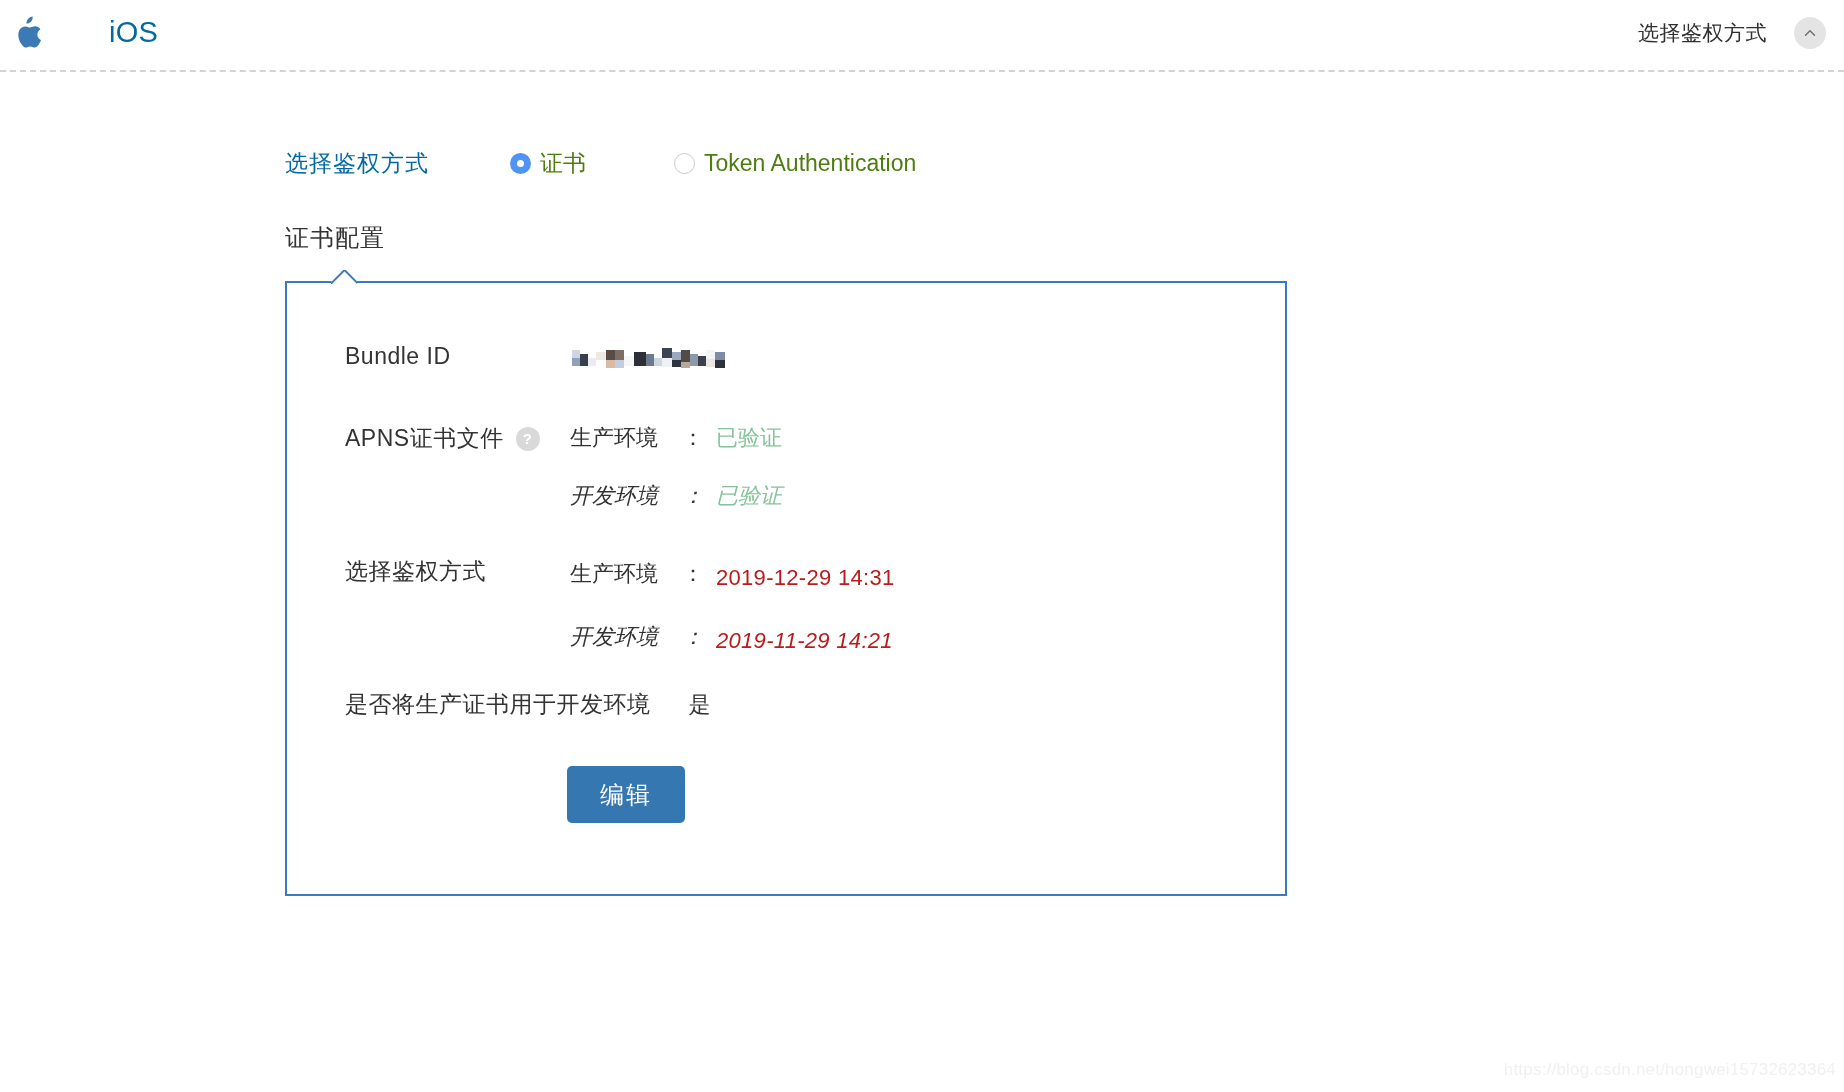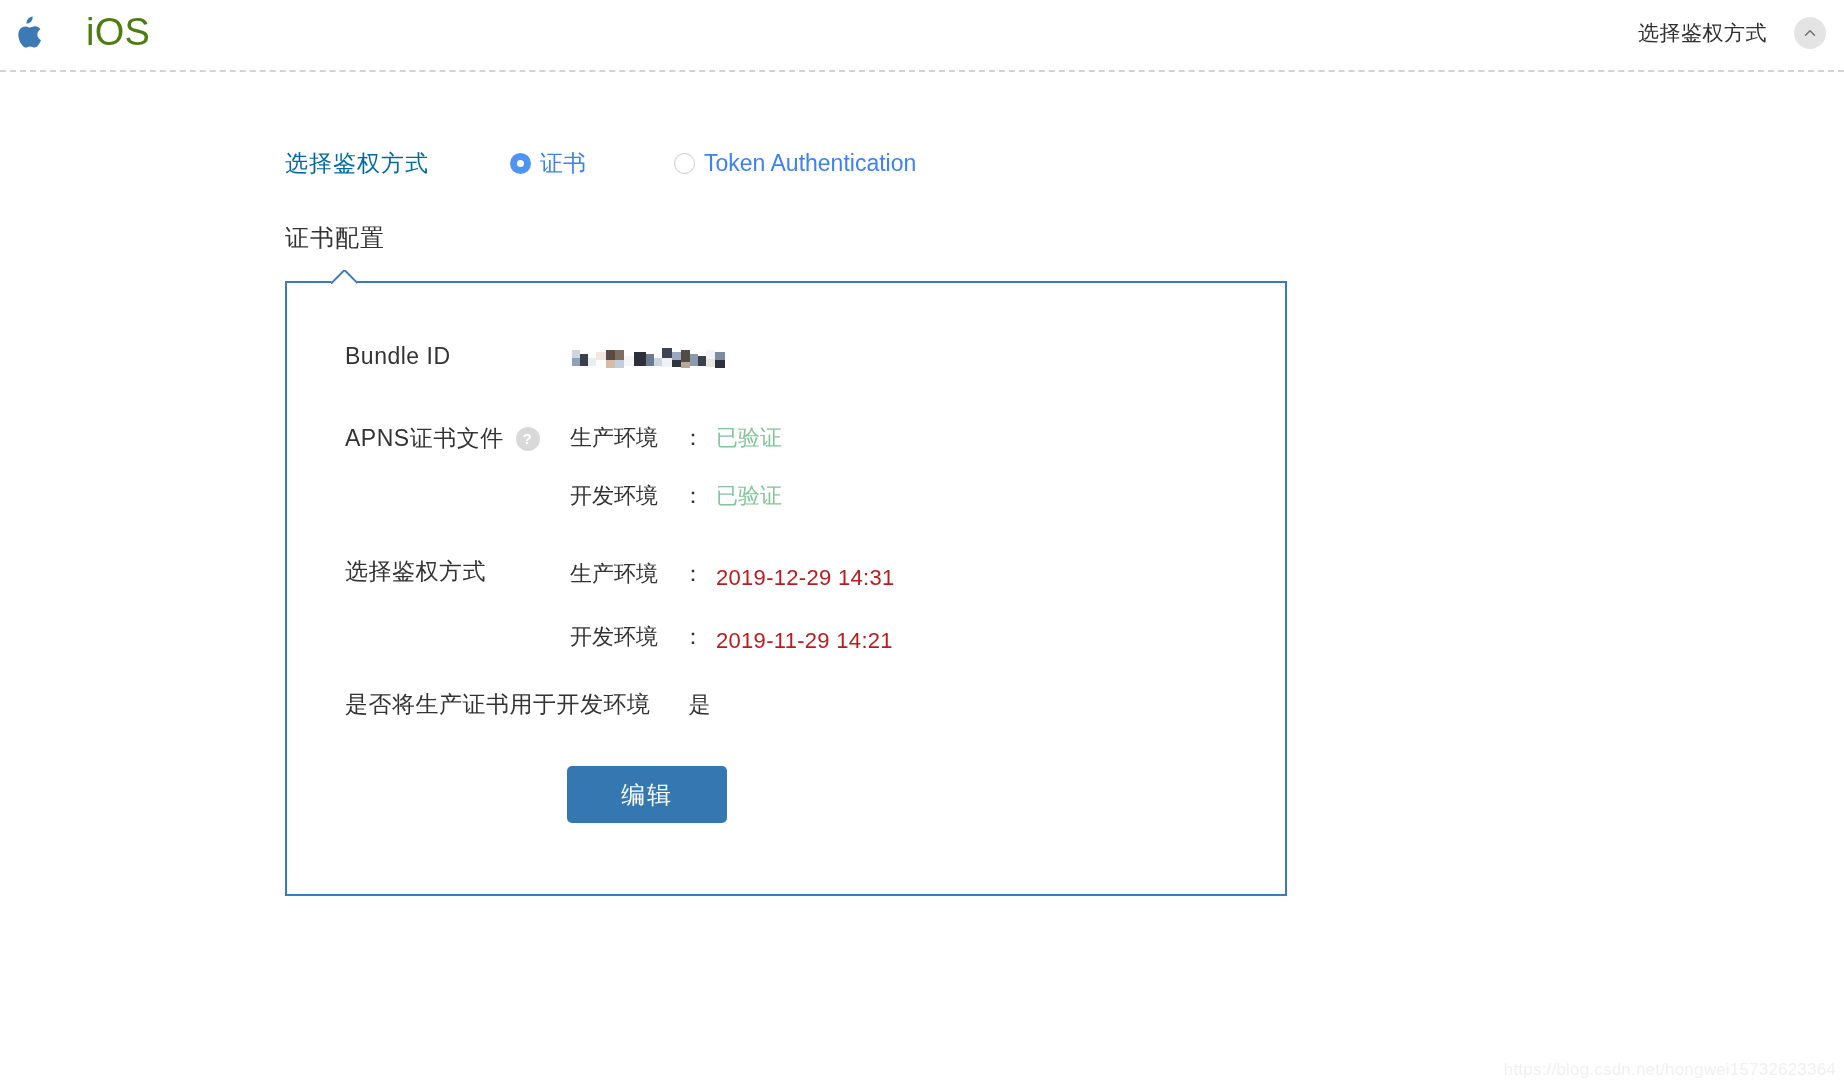--- a/index.html
+++ b/index.html
@@ -30,23 +30,23 @@
     display: flex;
     align-items: center;
     padding-left: 14px;
   }
   .apple-icon {
     width: 28px;
     height: 34px;
     display: block;
   }
   .platform-title {
-    font-size: 38px;
-    color: #4d7c0f;
-    margin-left: 44px;
+    font-size: 29px;
+    color: #0369a1;
+    margin-left: 67px;
     letter-spacing: 0.2px;
     font-weight: 400;
   }
   .header-right {
     position: absolute;
     right: 18px;
     top: 0;
     height: 65px;
     display: flex;
     align-items: center;
@@ -119,21 +119,21 @@
     height: 7px;
     border-radius: 50%;
     background: #ffffff;
   }
   .radio-mark.unchecked {
     background: #ffffff;
     border: 1px solid #c9c9c9;
   }
   .radio-text {
     font-size: 23px;
-    color: #3b82f6;
+    color: #4d7c0f;
     margin-left: 9px;
     white-space: nowrap;
   }
 
   
   .section-title {
     position: absolute;
     left: 285px;
     top: 222px;
     font-size: 24px;
@@ -224,21 +224,21 @@
   .row-apns .field-label { width: 225px; }
   .env-list { display: flex; flex-direction: column; }
   .env-line {
     display: flex;
     align-items: center;
     font-size: 22px;
     color: #333333;
     margin-bottom: 28px;
     white-space: nowrap;
   }
-  .env-line:last-child { margin-bottom: 0; }
+  .env-line:last-child { margin-bottom: 0; font-style: italic; }
   .env-name { min-width: 112px; }
   .env-colon { margin: 0 4px 0 0; }
   .env-status {
     color: #85c49a;
     margin-left: 8px;
   }
   .env-date {
     color: #b91c1c;
     margin-left: 8px;
     letter-spacing: 0.3px;
@@ -252,21 +252,21 @@
   
   .row-prodfordev { left: 50px; top: 406px; align-items: center; }
   .row-prodfordev .field-label { letter-spacing: 0.5px; }
   .row-prodfordev .field-value { margin-left: 38px; }
 
   
   .edit-btn {
     position: absolute;
     left: 272px;
     top: 483px;
-    width: 160px;
+    width: 118px;
     height: 57px;
     background: #3577b0;
     color: #ffffff;
     font-size: 24px;
     border: none;
     border-radius: 5px;
     cursor: pointer;
     font-family: inherit;
     letter-spacing: 2px;
   }

